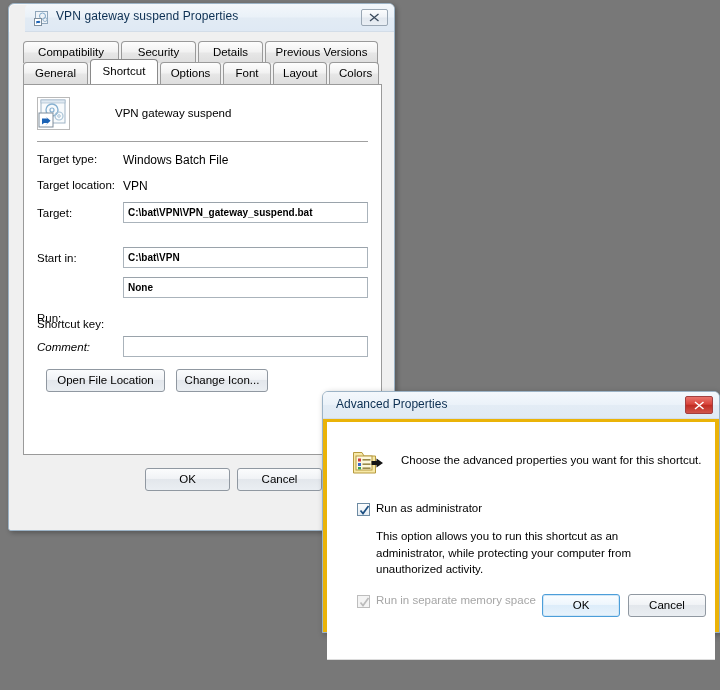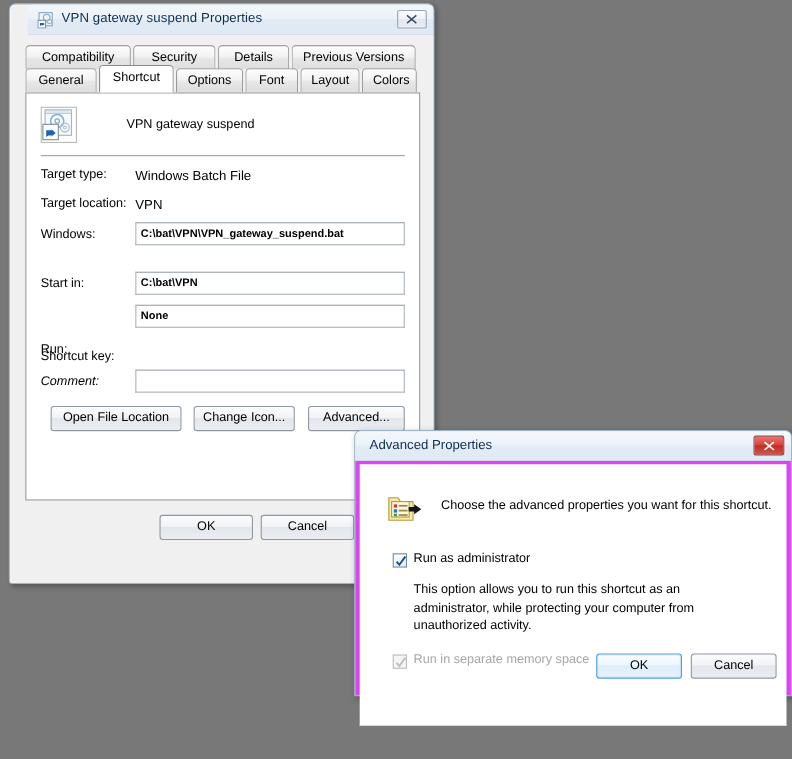--- a/index.html
+++ b/index.html
@@ -210,21 +210,21 @@
     position: absolute; right: 6px; top: 4px;
     width: 28px; height: 18px;
     border: 1px solid #a23f3f;
     border-radius: 2px;
     background: linear-gradient(to bottom, #e8736b 0%, #d9453c 45%, #c02d24 52%, #d1544a 100%);
     display: flex; align-items: center; justify-content: center;
   }
   .adv-client {
     position: absolute;
     left: 0; right: 0; top: 27px; bottom: 0;
-    background: #d946ef;
+    background: #eab308;
   }
   .adv-inner {
     position: absolute;
     left: 4px; right: 4px; top: 3px;
     height: 238px;
     background: #ffffff;
     border: 1px solid #dcdcdc;
     border-left: none; border-right: none; border-top: none;
   }
   .adv-head-icon { position: absolute; left: 25px; top: 25px; width: 32px; height: 30px; }
@@ -324,37 +324,36 @@
       </div>
 
       <div class="hr-sep"></div>
 
       <span class="lbl" style="left:13px; top:68px;">Target type:</span>
       <span class="val" style="left:99px; top:68px;">Windows Batch File</span>
 
       <span class="lbl" style="left:13px; top:94px;">Target location:</span>
       <span class="val" style="left:99px; top:94px;">VPN</span>
 
-      <span class="lbl" style="left:13px; top:122px;">Windows:</span>
+      <span class="lbl" style="left:13px; top:122px;">Target:</span>
       <span class="field" style="left:99px; top:117px; width:245px;">C:\bat\VPN\VPN_gateway_suspend.bat</span>
 
       <span class="lbl" style="left:13px; top:167px;">Start in:</span>
       <span class="field" style="left:99px; top:162px; width:245px;">C:\bat\VPN</span>
 
       <span class="lbl" style="left:13px; top:197px;margin-top:36px;">Shortcut key:</span>
       <span class="field" style="left:99px; top:192px; width:245px;">None</span>
 
       <span class="lbl" style="left:13px; top:227px;">Run:</span>
 
       <span class="lbl" style="left:13px; top:256px;font-style:italic;">Comment:</span>
       <span class="field" style="left:99px; top:251px; width:245px;" title=""></span>
 
       <span class="btn" style="left:22px; top:284px; width:119px;">Open File Location</span>
       <span class="btn" style="left:152px; top:284px; width:92px;">Change Icon...</span>
-      <span class="btn" style="left:256px; top:284px; width:88px;">Advanced...</span>
     </div>
 
     <span class="btn" style="left:136px; top:436px; width:85px;">OK</span>
     <span class="btn" style="left:228px; top:436px; width:85px;">Cancel</span>
     <span class="btn" style="left:320px; top:436px; width:85px;">Apply</span>
   </div>
 </div>
 
 <div class="adv-window">
 

